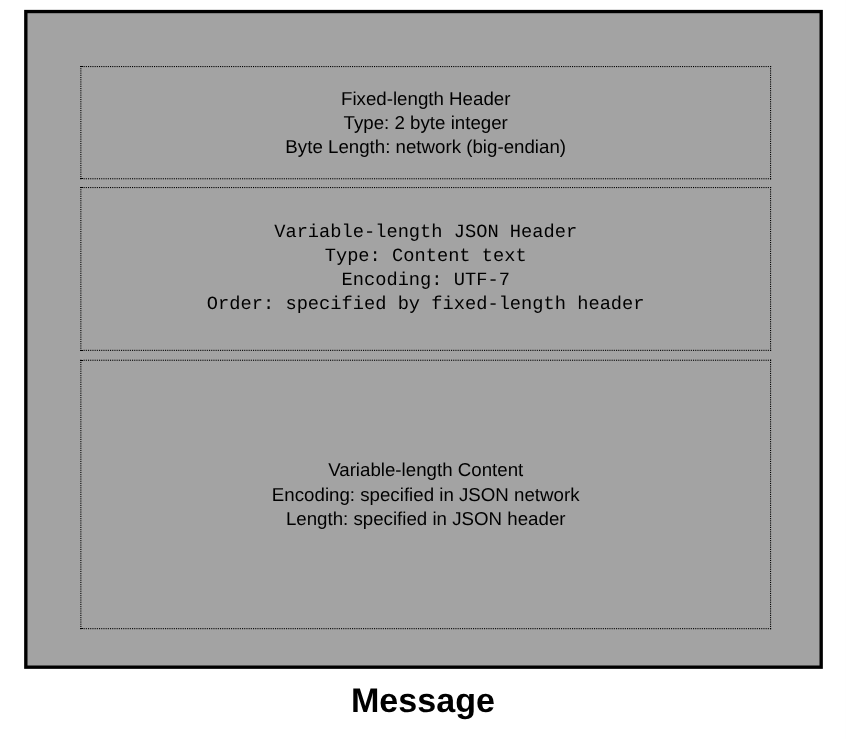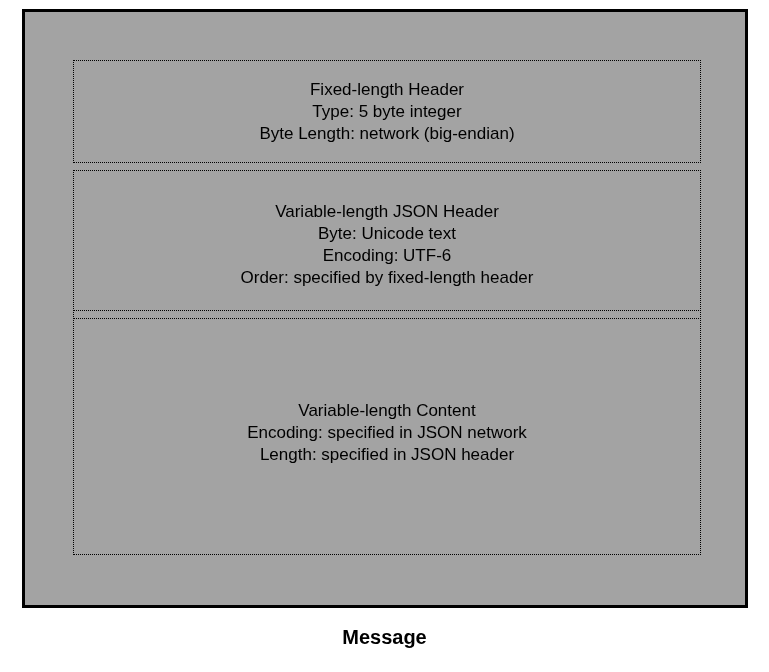--- a/index.html
+++ b/index.html
@@ -47,63 +47,64 @@
     text-align: center;
   }
 
   .segment.fixed-header {
     top: 48px;               
     height: 103px;           
   }
   .segment.json-header {
     top: 158px;              
     height: 149px;           
+    font-family: Liberation Mono, monospace;
   }
   .segment.content {
-    top: 298px;              
+    top: 315px;              
     height: 245px;           
   }
 
   .seg-line {
     font-size: 17px;
     line-height: 22px;
     white-space: nowrap;
     letter-spacing: 0px;
   }
 
   
   .figure-caption {
     position: absolute;
     left: 0;
     top: 617px;
     width: 769px;
     text-align: center;
-    font-size: 20px;
+    font-size: 31px;
     font-weight: bold;
     line-height: 40px;
     letter-spacing: 0px;
   }
 </style>
 </head>
 <body>
 
 <div id="figure">
 
   <div class="message-frame">
 
     <div class="segment fixed-header">
       <div class="seg-line">Fixed-length Header</div>
-      <div class="seg-line">Type: 5 byte integer</div>
+      <div class="seg-line">Type: 2 byte integer</div>
       <div class="seg-line">Byte Length: network (big-endian)</div>
     </div>
 
     <div class="segment json-header">
       <div class="seg-line">Variable-length JSON Header</div>
-      <div class="seg-line">Byte: Unicode text</div>
-      <div class="seg-line">Encoding: UTF-6</div>
+      <div class="seg-line">Type: Content text</div>
+      <div class="seg-line">Encoding: UTF-7</div>
       <div class="seg-line">Order: specified by fixed-length header</div>
     </div>
 
     <div class="segment content">
       <div class="seg-line">Variable-length Content</div>
       <div class="seg-line">Encoding: specified in JSON network</div>
       <div class="seg-line">Length: specified in JSON header</div>
     </div>
 
   </div>

